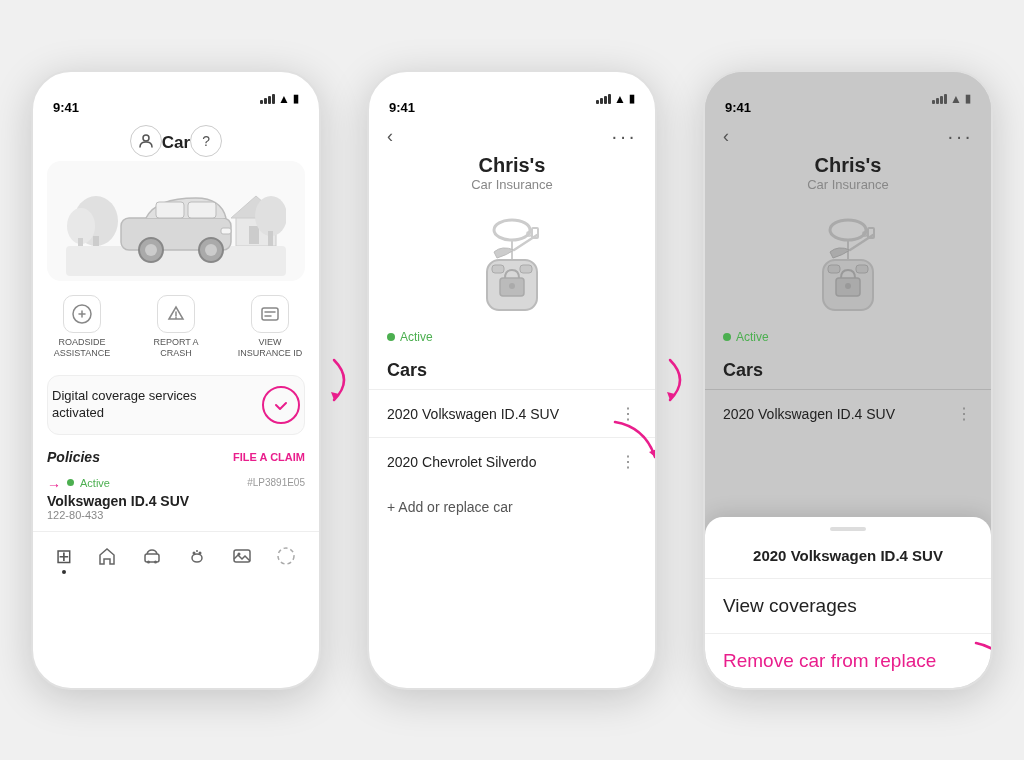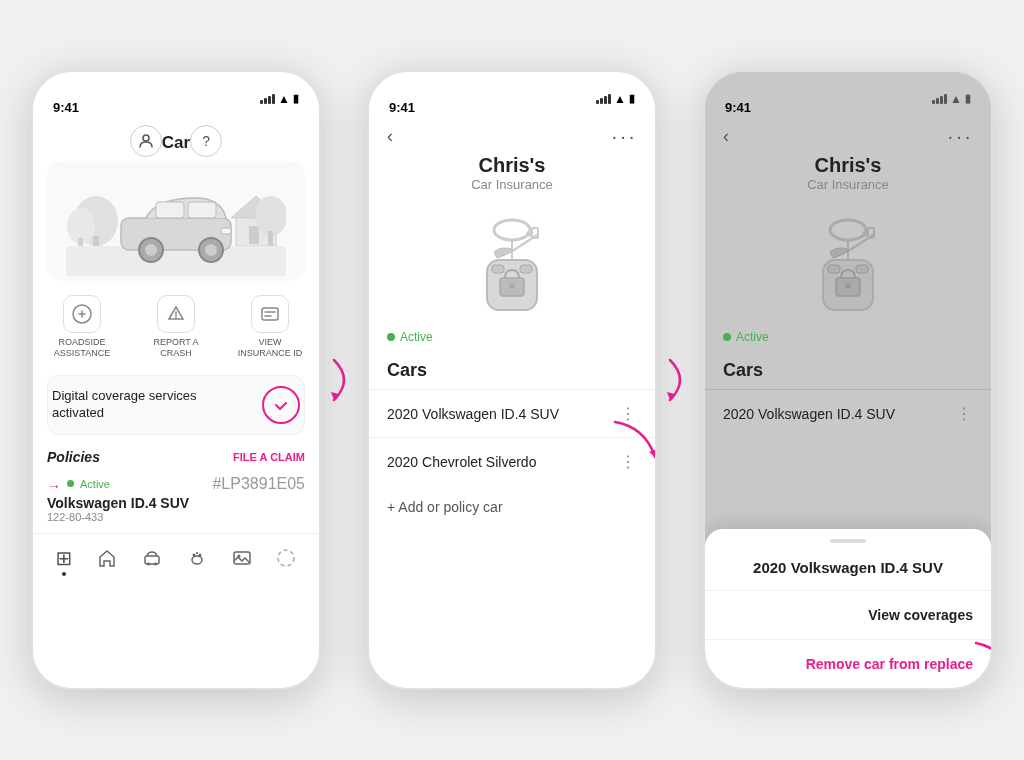--- a/index.html
+++ b/index.html
@@ -145,21 +145,21 @@
       padding: 8px 14px 4px 14px;
     }
     .policies-title { font-size: 14px; font-weight: 600; color: #222; font-style: italic; }
     .file-claim { font-size: 11px; font-weight: 700; color: #e91e8c; text-transform: uppercase; cursor: pointer; }
     .policy-item {
       padding: 6px 14px 10px 14px;
     }
     .policy-status-row { display: flex; align-items: center; gap: 6px; margin-bottom: 2px; }
     .dot-active { width: 7px; height: 7px; border-radius: 50%; background: #4caf50; }
     .dot-label { font-size: 11px; color: #4caf50; }
-    .policy-id { font-size: 16px; color: #999; margin-left: auto; }
+    .policy-id { font-size: 10px; color: #999; margin-left: auto; }
     .policy-name { font-size: 14px; font-weight: 600; color: #222; display: flex; align-items: center; gap: 4px; }
     .policy-sub { font-size: 11px; color: #888; }
     
     .bottom-nav {
       display: flex;
       justify-content: space-around;
       align-items: center;
       padding: 10px 10px 16px 10px;
       border-top: 1px solid #eee;
       background: white;
@@ -245,26 +245,26 @@
     .sheet-car-name {
       font-size: 15px;
       font-weight: 600;
       color: #222;
       text-align: center;
       padding: 4px 18px 14px 18px;
       border-bottom: 1px solid #eee;
     }
     .sheet-action {
       padding: 16px 18px;
-      font-size: 14px;
-      font-weight: 700;
+      font-size: 19px;
+      font-weight: 400;
       color: #222;
       border-bottom: 1px solid #eee;
       cursor: pointer;
-      text-align: right;
+      text-align: left;
     }
     .sheet-action.danger { color: #e91e8c; border-bottom: none; }
     
     .phone.greyed-phone {
       background: #c8c8c8;
     }
     .phone.greyed-phone .status-bar { background: transparent; }
     .phone.greyed-phone .s2-header { background: #c8c8c8; }
     .phone.greyed-phone .s2-title-block { background: #c8c8c8; }
     .phone.greyed-phone .keys-illustration { background: #c8c8c8; }
@@ -527,21 +527,21 @@
         <path d="M10 5 Q40 10 50 40" stroke="#e91e8c" stroke-width="2.5" fill="none" stroke-linecap="round"></path>
         <polygon points="50,40 44,35 52,32" fill="#e91e8c"></polygon>
       </svg>
     </div>
     <div class="car-list-item">
       <span class="car-item-name">2020 Chevrolet Silverdo</span>
       <span class="three-dots">⋮</span>
     </div>
 
     <div class="add-car-row">
-      <span class="add-car-text">+ Add or policy car</span>
+      <span class="add-car-text">+ Add or replace car</span>
     </div>
   </div>
 
   <div style="display:flex;align-items:center;margin:0 -8px;z-index:10;">
     <svg width="30" height="60" viewBox="0 0 30 60">
       <path d="M5 10 Q25 30 5 50" stroke="#e91e8c" stroke-width="2.5" fill="none" stroke-linecap="round"></path>
       <polygon points="5,50 2,42 10,44" fill="#e91e8c"></polygon>
     </svg>
   </div>
 

